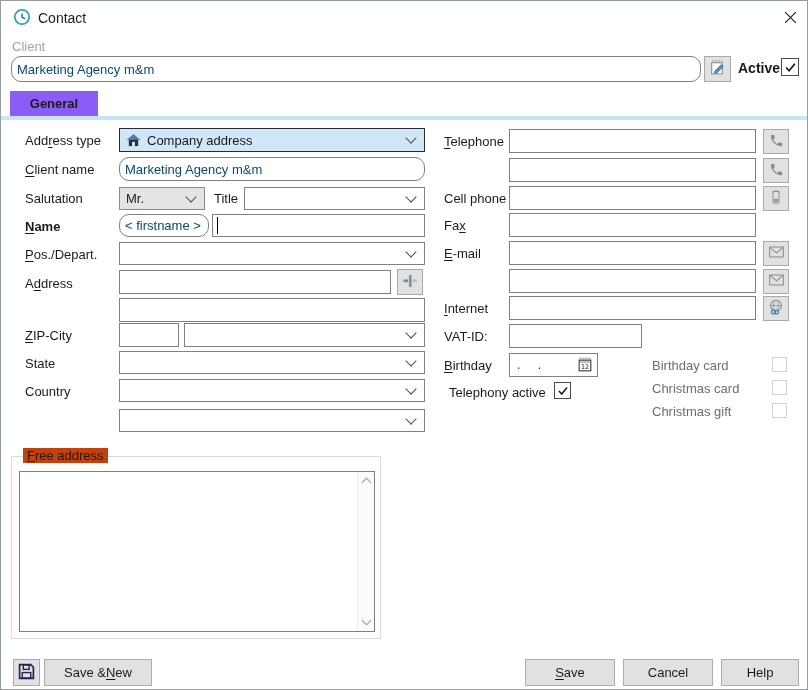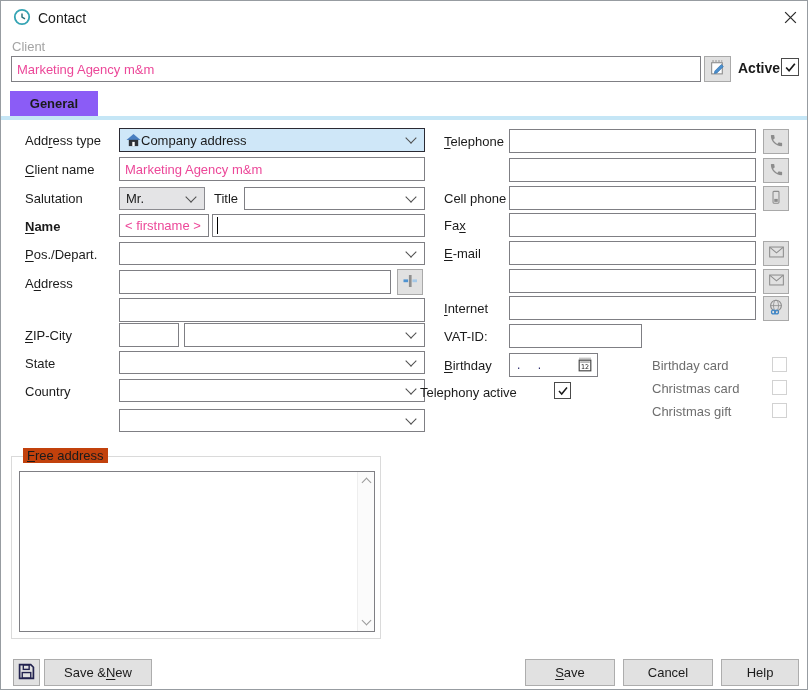--- a/index.html
+++ b/index.html
@@ -12,24 +12,24 @@
   .abs{position:absolute;}
   .lbl{position:absolute;white-space:nowrap;color:#1b1b1b;}
   .lbl u{text-underline-offset:2px;}
   .lbl.gray{color:#a4a4a4;}
   .lbl.dim{color:#6e6e6e;}
   .lbl.bold{font-weight:bold;}
   .inp{
     position:absolute;border:1px solid #7f7f84;background:#fff;
     font-family:inherit;font-size:13px;color:#1b1b1b;padding:2px 5px;outline:none;
   }
-  .inp.graytext{color:#ec4899;}
+  .inp.graytext{color:#0c4a6e;border-radius:10px;}
   .combo{
     position:absolute;border:1px solid #7f7f84;background:#fff;
-    display:flex;align-items:center;padding:0 30px 0 6px;cursor:default;
+    display:flex;align-items:center;gap:6px;padding:0 30px 0 6px;cursor:default;
   }
   .combo.graybg{background:#e4e4e6;border-color:#8b8b90;}
   .combo.bluebg{background:#cfe7f8;border-color:#2a2a33;}
   .chev{
     position:absolute;right:9px;top:50%;width:8px;height:8px;margin-top:-6px;
     border-right:1.4px solid #4f4f4f;border-bottom:1.4px solid #4f4f4f;transform:rotate(45deg);
   }
   .iconbtn{
     position:absolute;background:#e1e1e1;border:1px solid #a9a9a9;
     display:flex;align-items:center;justify-content:center;padding:0;cursor:pointer;
@@ -254,21 +254,21 @@
         </svg>
     </span>
   </div>
   <span class="lbl dim" style="left:651px;top:357px;">Birthday card</span>
   <span class="cb disabled" style="left:771px;top:356px;width:15px;height:15px;">
     <svg width="11" height="11" viewBox="0 0 12 12">
         <path d="M2 6 L4.7 9 L10 2.6" stroke="#1a1a1a" stroke-width="1.6" fill="none"></path>
       </svg>
   </span>
 
-  <span class="lbl" style="left:419px;top:384px;">Telephony active</span>
+  <span class="lbl" style="left:448px;top:384px;">Telephony active</span>
   <span class="cb checked" style="left:553px;top:381px;width:17px;height:17px;">
     <svg width="12" height="12" viewBox="0 0 12 12">
         <path d="M2 6 L4.7 9 L10 2.6" stroke="#1a1a1a" stroke-width="1.5" fill="none"></path>
       </svg>
   </span>
 
   <span class="lbl dim" style="left:651px;top:380px;">Christmas card</span>
   <span class="cb disabled" style="left:771px;top:379px;width:15px;height:15px;">
     <svg width="11" height="11" viewBox="0 0 12 12">
         <path d="M2 6 L4.7 9 L10 2.6" stroke="#1a1a1a" stroke-width="1.6" fill="none"></path>

